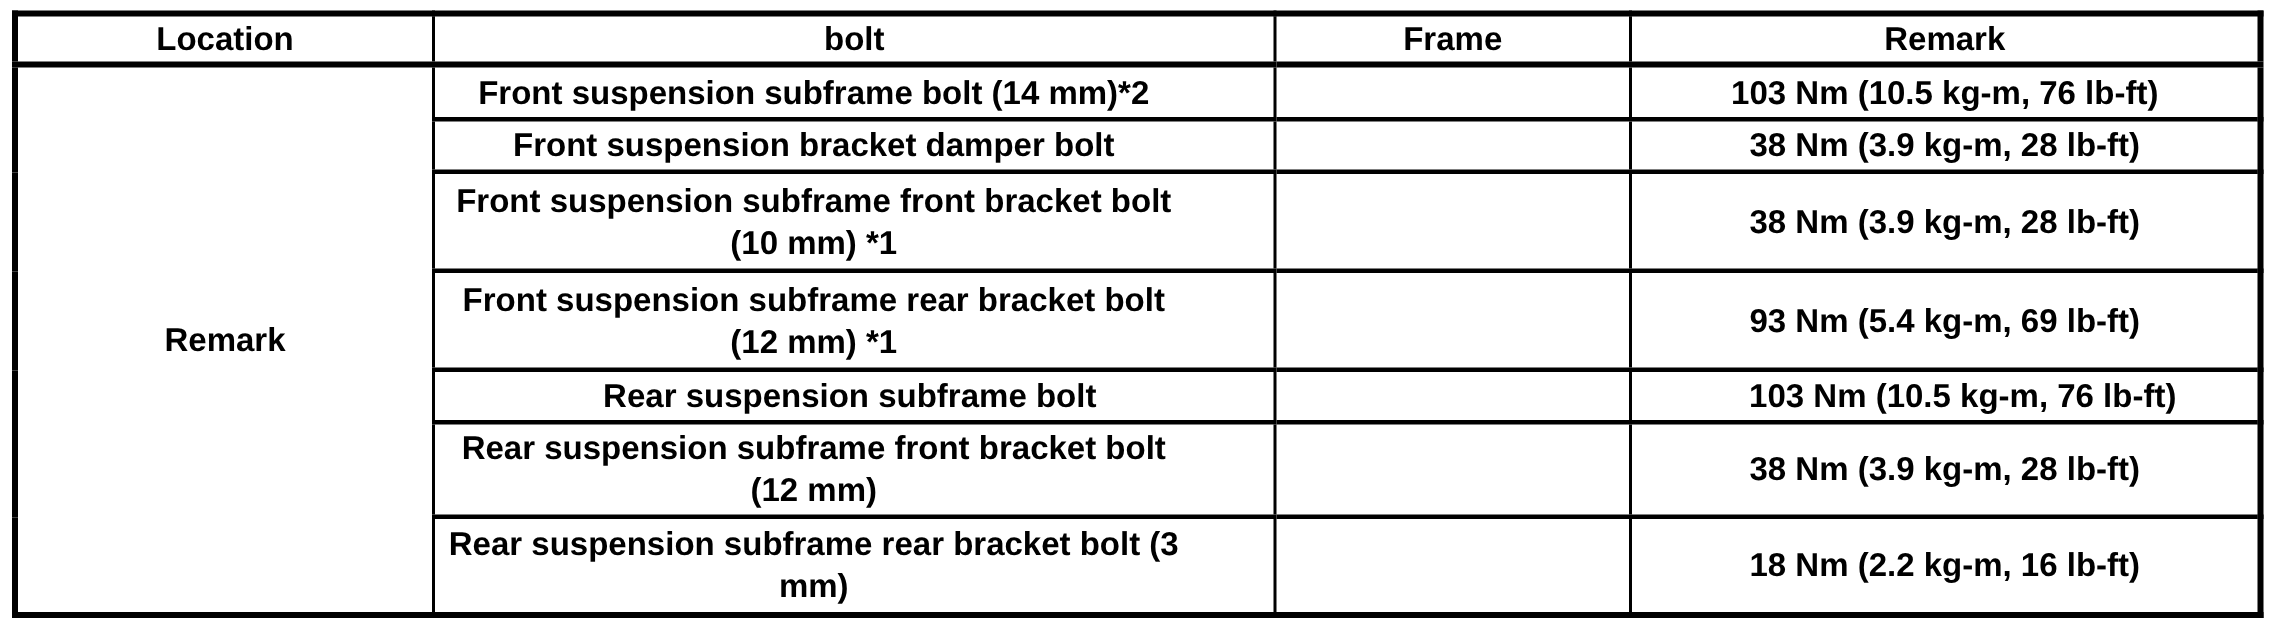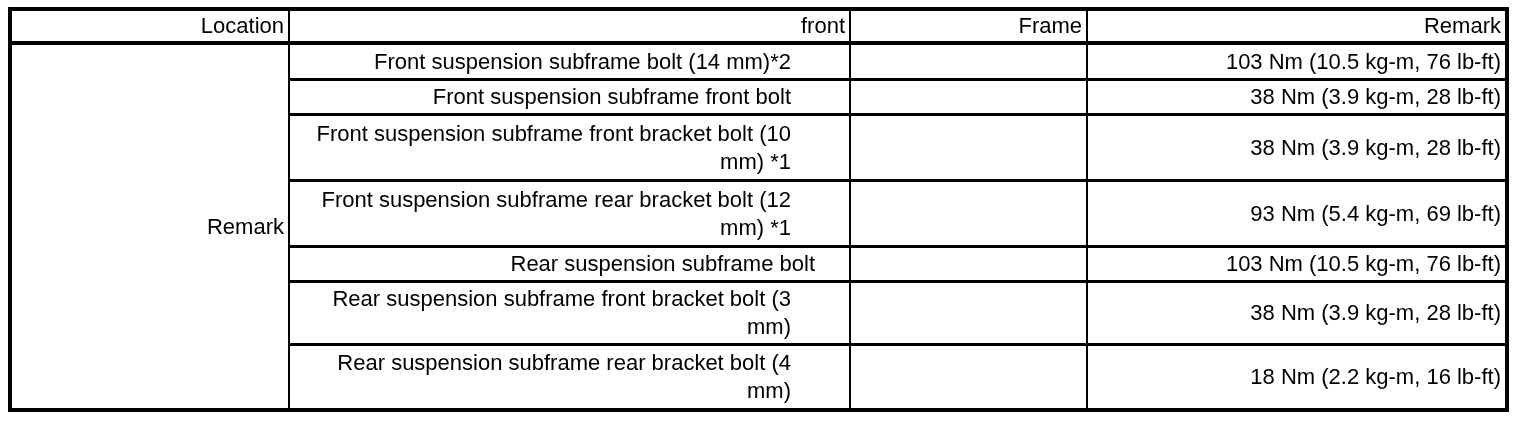--- a/index.html
+++ b/index.html
@@ -33,22 +33,22 @@
   table.spec-table col.c-item     { width: 561px; }
   table.spec-table col.c-remark   { width: 237px; }
   table.spec-table col.c-torque   { width: 420px; }
 
   table.spec-table th,
   table.spec-table td {
     border: 2px solid #000000;
     border-top-width: 3px;
     border-bottom-width: 3px;
     padding: 0 4px 0 4px;
-    font-weight: normal;
-    text-align: right;
+    font-weight: bold;
+    text-align: center;
     vertical-align: middle;
     overflow: hidden;
     margin-left: 32px;
   }
   
   table.spec-table {
     border: 4px solid #000000;
   }
   table.spec-table thead th {
     height: 30px;
@@ -78,37 +78,37 @@
   <table class="spec-table">
     <colgroup>
       <col class="c-location">
       <col class="c-item">
       <col class="c-remark">
       <col class="c-torque">
     </colgroup>
     <thead>
       <tr>
         <th>Location</th>
-        <th>front</th>
+        <th>bolt</th>
         <th>Frame</th>
         <th>Remark</th>
       </tr>
     </thead>
     <tbody>
       <tr class="r1">
         <td class="location-cell" rowspan="7">Remark</td>
         <td class="item-cell">
             <span class="wrapbox">Front suspension subframe bolt (14 mm)*2</span>
           </td>
         <td class="remark-cell"></td>
         <td class="torque-cell">103 Nm (10.5 kg-m, 76 lb-ft)</td>
       </tr>
       <tr class="r2">
         <td class="item-cell">
-            <span class="wrapbox">Front suspension subframe front bolt</span>
+            <span class="wrapbox">Front suspension bracket damper bolt</span>
           </td>
         <td class="remark-cell"></td>
         <td class="torque-cell">38 Nm (3.9 kg-m, 28 lb-ft)</td>
       </tr>
       <tr class="r3">
         <td class="item-cell">
             <span class="wrapbox">Front suspension subframe front bracket bolt (10 mm) *1</span>
           </td>
         <td class="remark-cell"></td>
         <td class="torque-cell">38 Nm (3.9 kg-m, 28 lb-ft)</td>
@@ -122,27 +122,27 @@
       </tr>
       <tr class="r5">
         <td class="item-cell">
             <span class="wrapbox">Rear suspension subframe bolt</span>
           </td>
         <td class="remark-cell"></td>
         <td class="torque-cell">103 Nm (10.5 kg-m, 76 lb-ft)</td>
       </tr>
       <tr class="r6">
         <td class="item-cell">
-            <span class="wrapbox">Rear suspension subframe front bracket bolt (3 mm)</span>
+            <span class="wrapbox">Rear suspension subframe front bracket bolt (12 mm)</span>
           </td>
         <td class="remark-cell"></td>
         <td class="torque-cell">38 Nm (3.9 kg-m, 28 lb-ft)</td>
       </tr>
       <tr class="r7">
         <td class="item-cell">
-            <span class="wrapbox">Rear suspension subframe rear bracket bolt (4 mm)</span>
+            <span class="wrapbox">Rear suspension subframe rear bracket bolt (3 mm)</span>
           </td>
         <td class="remark-cell"></td>
         <td class="torque-cell">18 Nm (2.2 kg-m, 16 lb-ft)</td>
       </tr>
     </tbody>
   </table>
 </div>
 
 </body></html>

